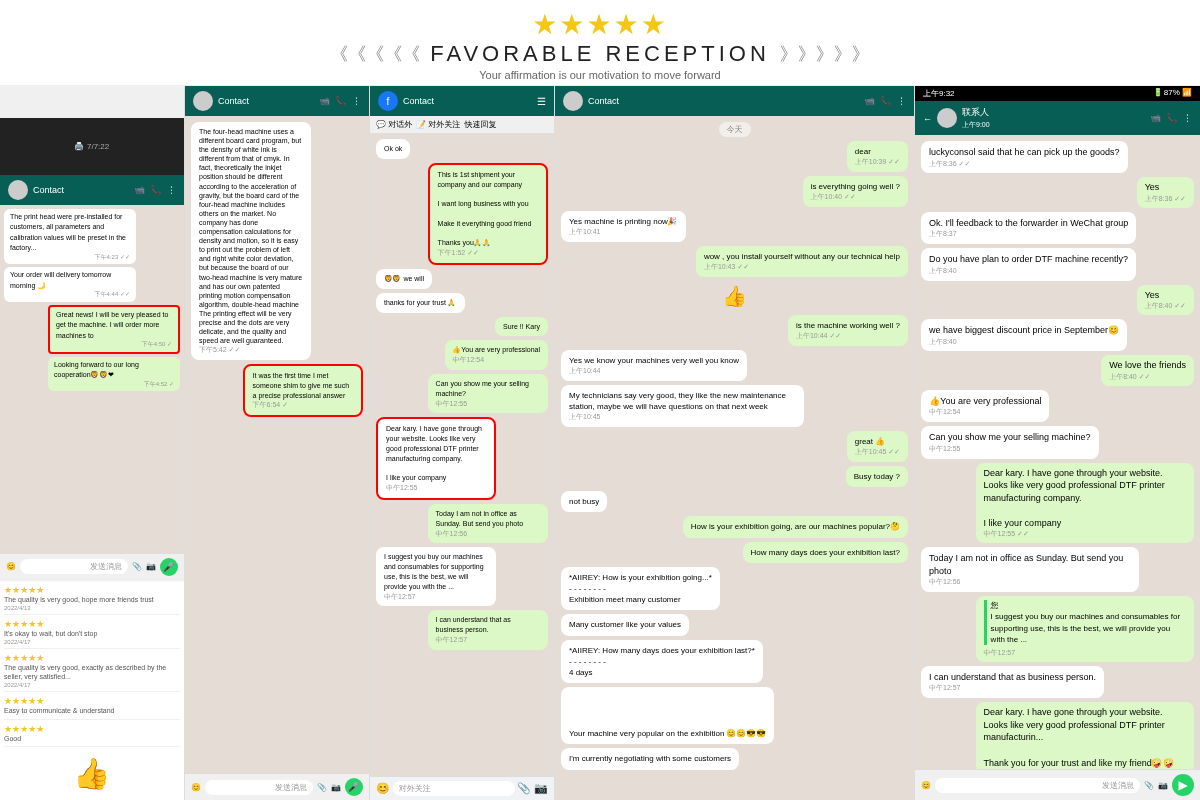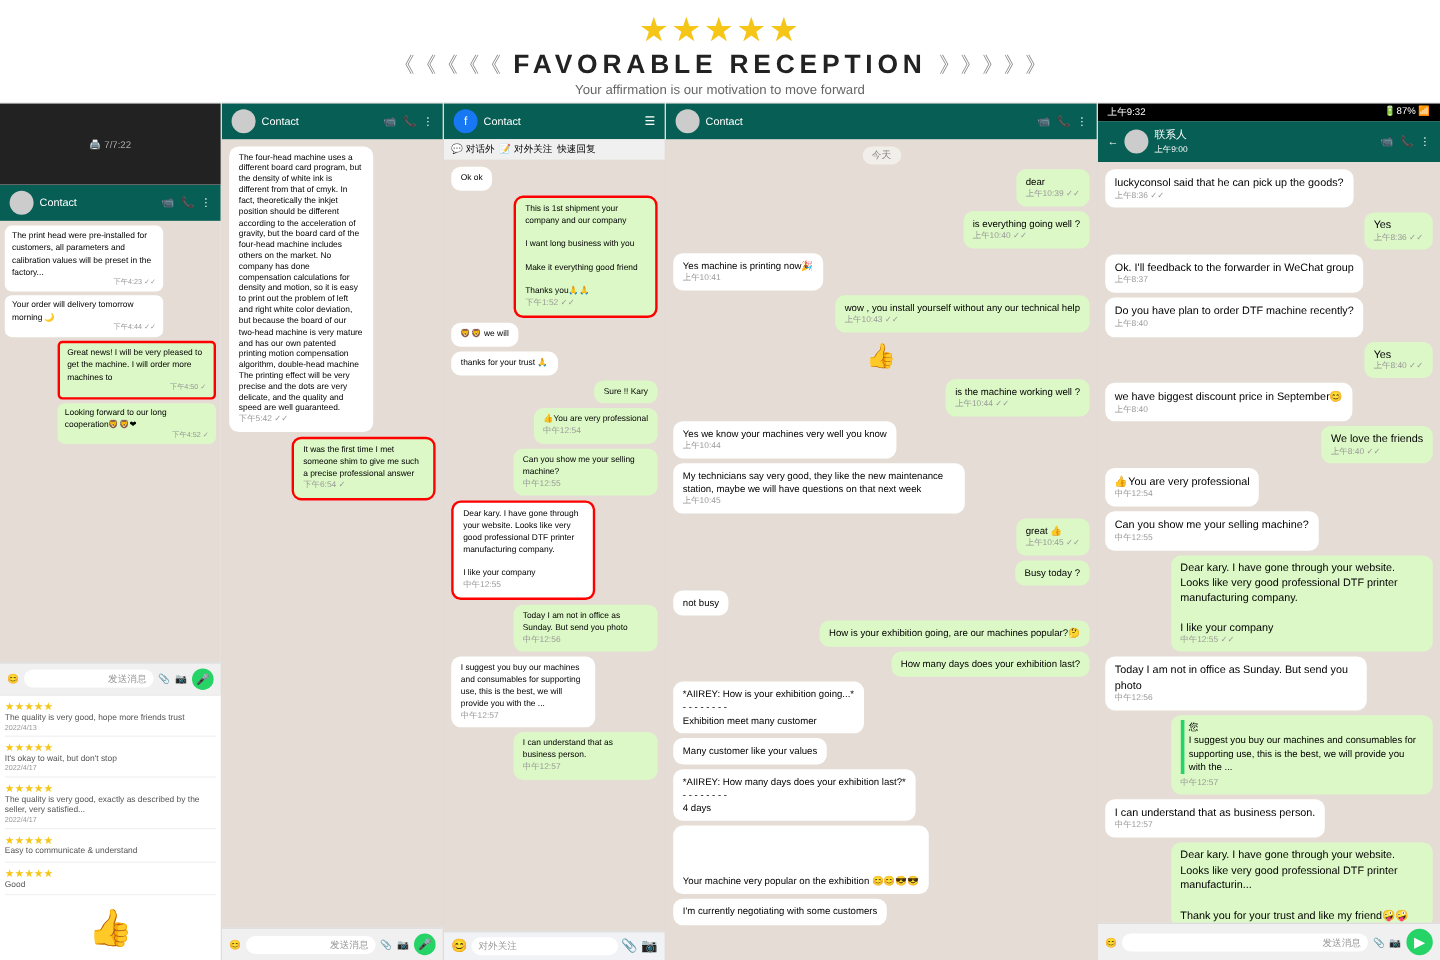--- a/index.html
+++ b/index.html
@@ -21,21 +21,21 @@
       border-bottom: 1px solid #eee;
       flex-shrink: 0;
     }
     .stars {
       color: #f5c518;
       font-size: 28px;
       letter-spacing: 2px;
     }
     .favorable-title {
       font-size: 22px;
-      font-weight: bold;
+      font-weight: normal;
       letter-spacing: 4px;
       color: #222;
     }
     .chevrons {
       color: #888;
       font-size: 18px;
     }
     .subtitle {
       font-size: 11px;
       color: #666;
@@ -287,21 +287,21 @@
     <span class="favorable-title">FAVORABLE RECEPTION</span>
     <span class="chevrons">》》》》》</span>
   </div>
   <div class="subtitle">Your affirmation is our motivation to move forward</div>
 </div>
 
 <div class="main-content">
 
   <div class="left-panel">
 
-    <div style="background:#222;height:68px;display:flex;align-items:center;justify-content:center;">
+    <div style="background:#222;height:57px;display:flex;align-items:center;justify-content:center;margin-top:32px;">
       <span style="color:#aaa;font-size:8px;">🖨️ 7/7:22</span>
     </div>
 
     <div class="chat-window">
       <div class="panel-header-green">
         <div class="chat-avatar"></div>
         <span style="flex:1;">Contact</span>
         <span>📹</span>
         <span>📞</span>
         <span>⋮</span>

